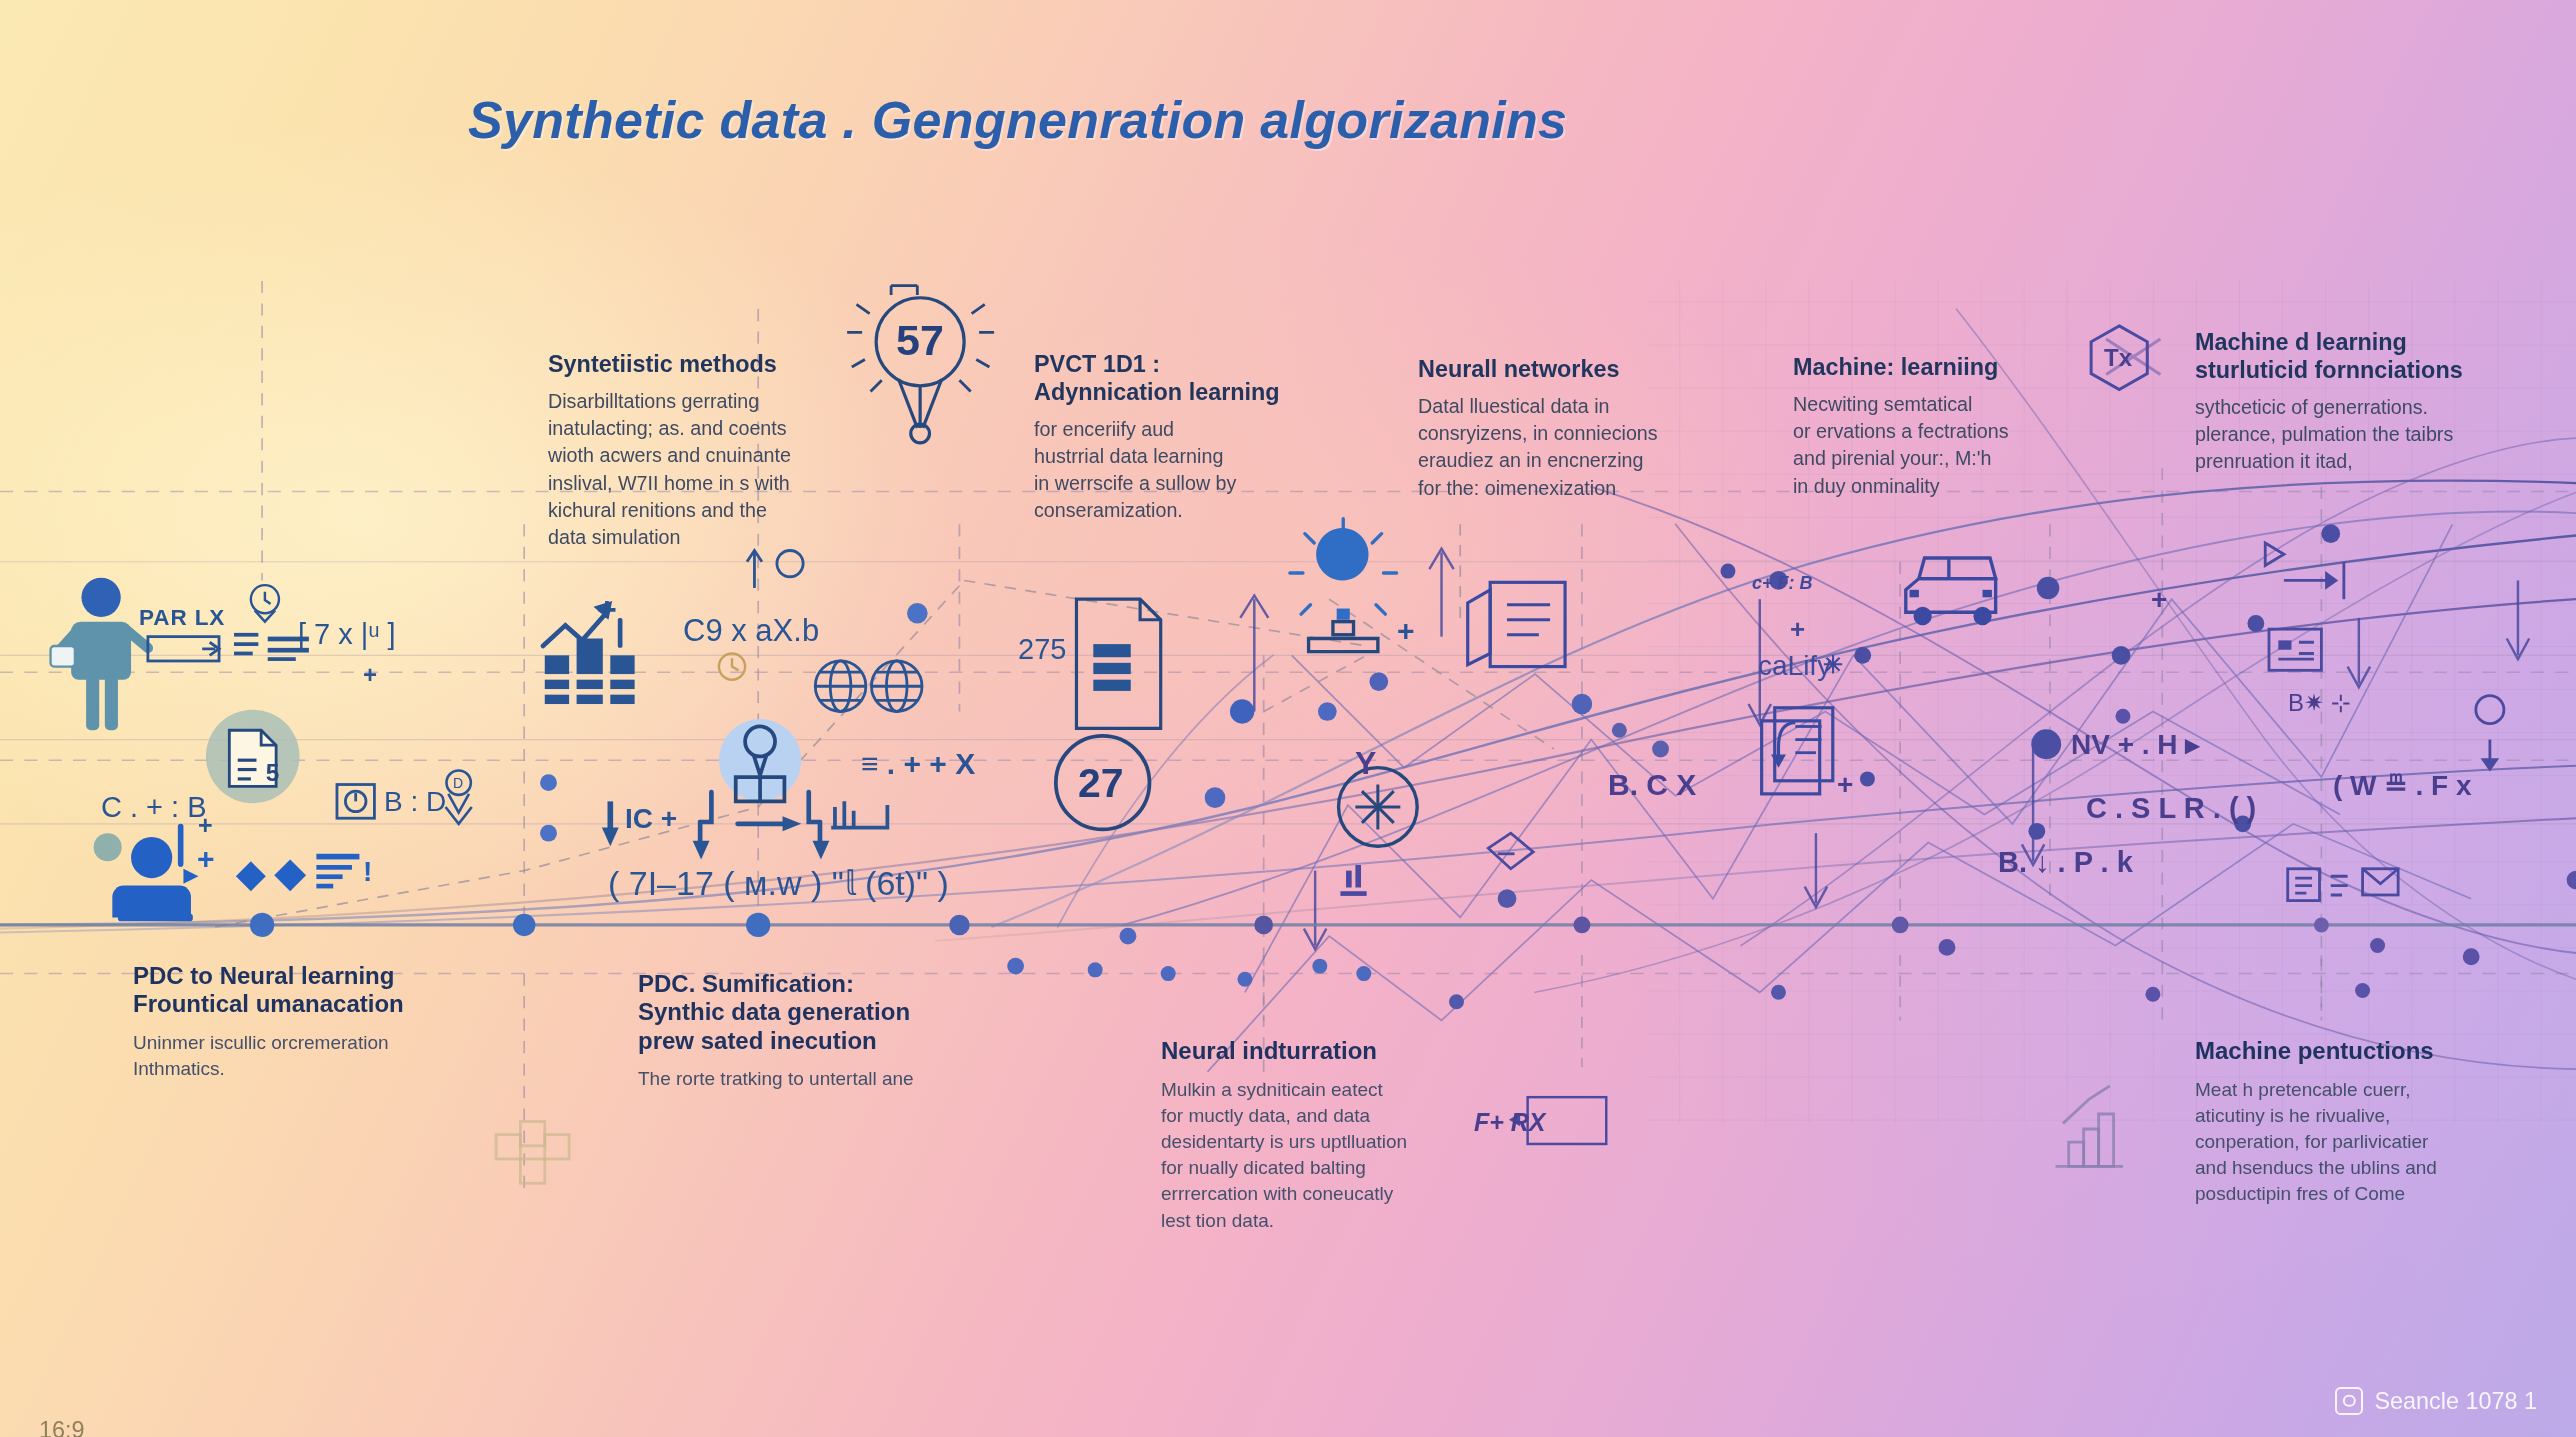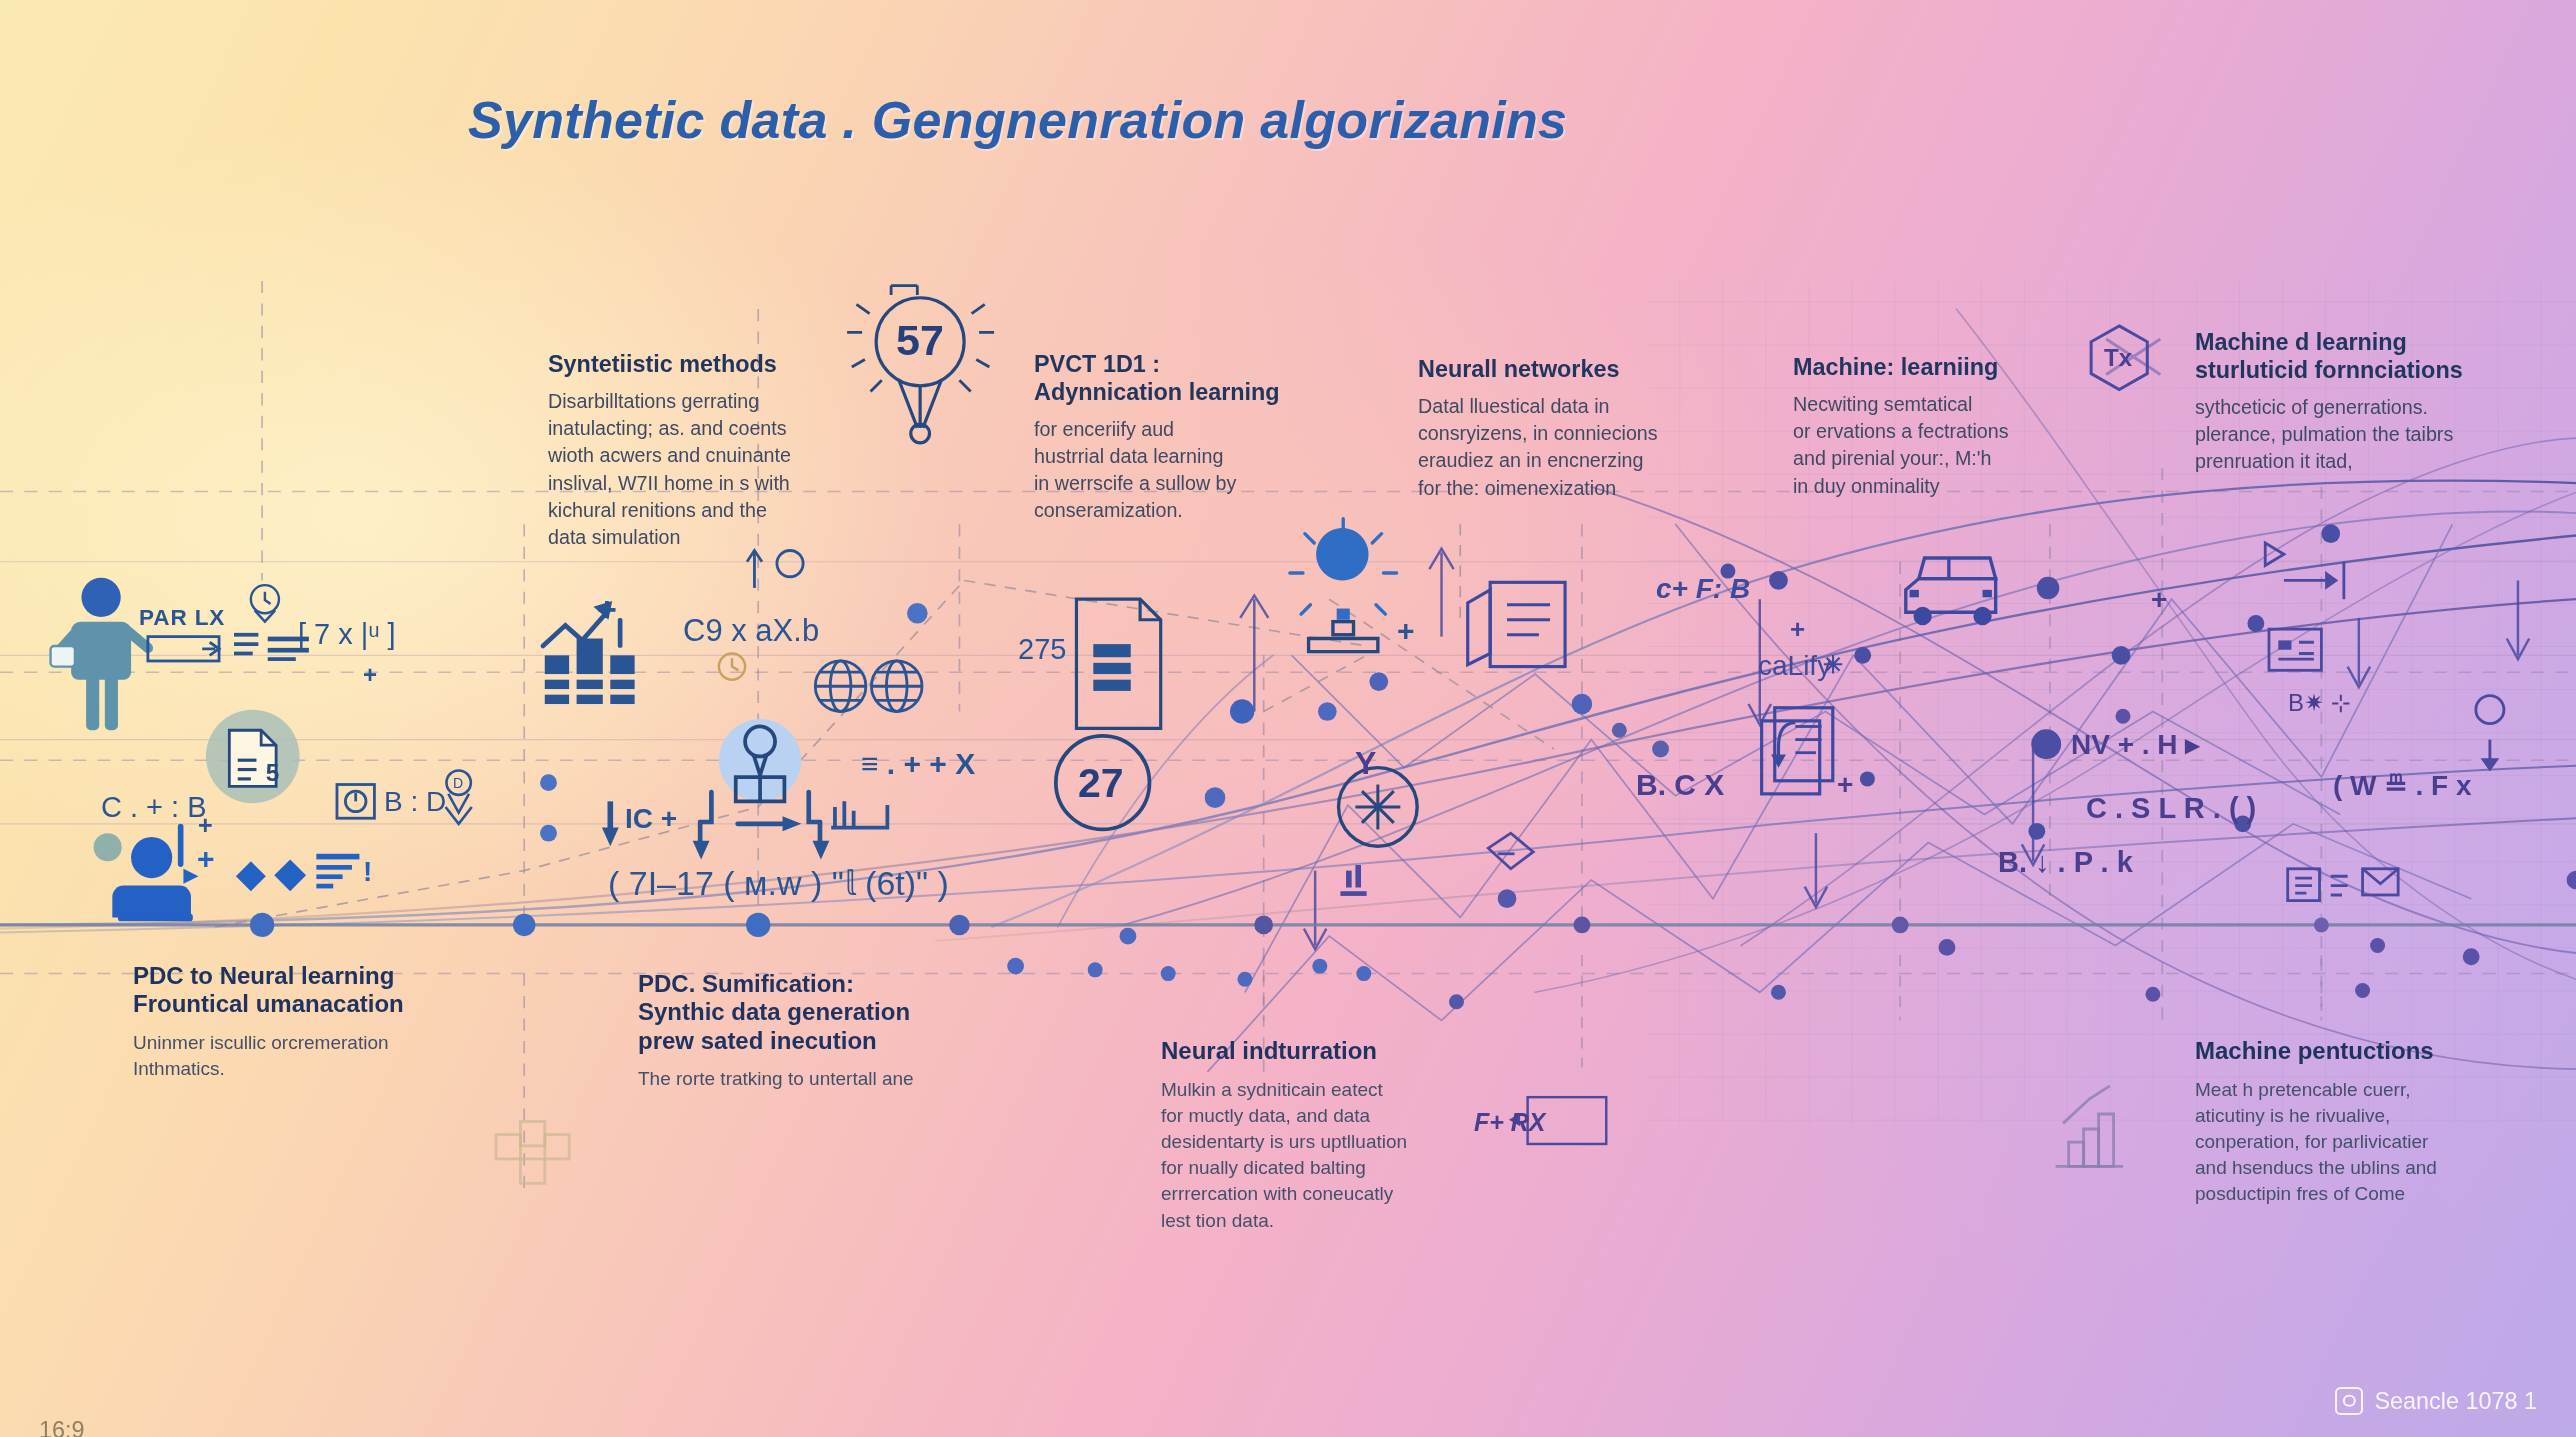--- a/index.html
+++ b/index.html
@@ -603,22 +603,22 @@
   <div class="glyph" style="left:197px;top:842px;font-size:30px;color:#2461c4;">+</div>
   <div class="glyph" style="left:363px;top:856px;font-size:28px;color:#2461c4;">!</div>
   <div class="glyph" style="left:597px;top:590px;font-size:34px;color:#2a5595;">+</div>
   <div class="glyph thin" style="left:683px;top:613px;font-size:31px;color:#2a5595;">C9 x aX.b</div>
   <div class="glyph" style="left:861px;top:747px;font-size:30px;color:#2a5595;">≡ . + + X</div>
   <div class="glyph" style="left:625px;top:803px;font-size:28px;color:#2a5595;">IC +</div>
   <div class="glyph thin" style="left:608px;top:863px;font-size:34px;color:#2a5595;">( 7I–17 ( м.w )  "𝕝 (6t)" )</div>
   <div class="glyph thin" style="left:1018px;top:633px;font-size:29px;color:#2a5595;">275</div>
   <div class="glyph" style="left:1397px;top:614px;font-size:30px;color:#2a5595;">+</div>
   <div class="glyph purple" style="left:1355px;top:745px;font-size:32px;">Y</div>
-  <div class="glyph purple" style="left:1608px;top:768px;font-size:30px;margin-left:28px;">B. C X</div>
-  <div class="glyph" style="left:1656px;top:573px;font-size:28px;color:#3f4a9c;font-style:italic;">c+ F: B</div>
+  <div class="glyph purple" style="left:1608px;top:768px;font-size:30px;">B. C X</div>
+  <div class="glyph" style="left:1752px;top:573px;font-size:18px;color:#3f4a9c;font-style:italic;">c+ F: B</div>
   <div class="glyph thin" style="left:1758px;top:650px;font-size:28px;color:#3f4a9c;">caLify</div>
   <div class="glyph" style="left:1790px;top:614px;font-size:26px;color:#3f4a9c;">+</div>
   <div class="glyph" style="left:1823px;top:651px;font-size:24px;color:#3f4a9c;">✳</div>
   <div class="glyph purple" style="left:1837px;top:769px;font-size:28px;">+</div>
   <div class="glyph purple" style="left:2071px;top:728px;font-size:28px;">NV + . H ▸</div>
   <div class="glyph purple" style="left:2086px;top:792px;font-size:29px;">C . S L R . ( )</div>
   <div class="glyph purple" style="left:1998px;top:846px;font-size:29px;">B. ↓ . P . k</div>
   <div class="glyph purple" style="left:2151px;top:584px;font-size:28px;">+</div>
   <div class="glyph purple" style="left:2333px;top:769px;font-size:28px;">( W ≞ . F x</div>
   <div class="glyph thin purple" style="left:2288px;top:689px;font-size:24px;">B✷ ⊹</div>

